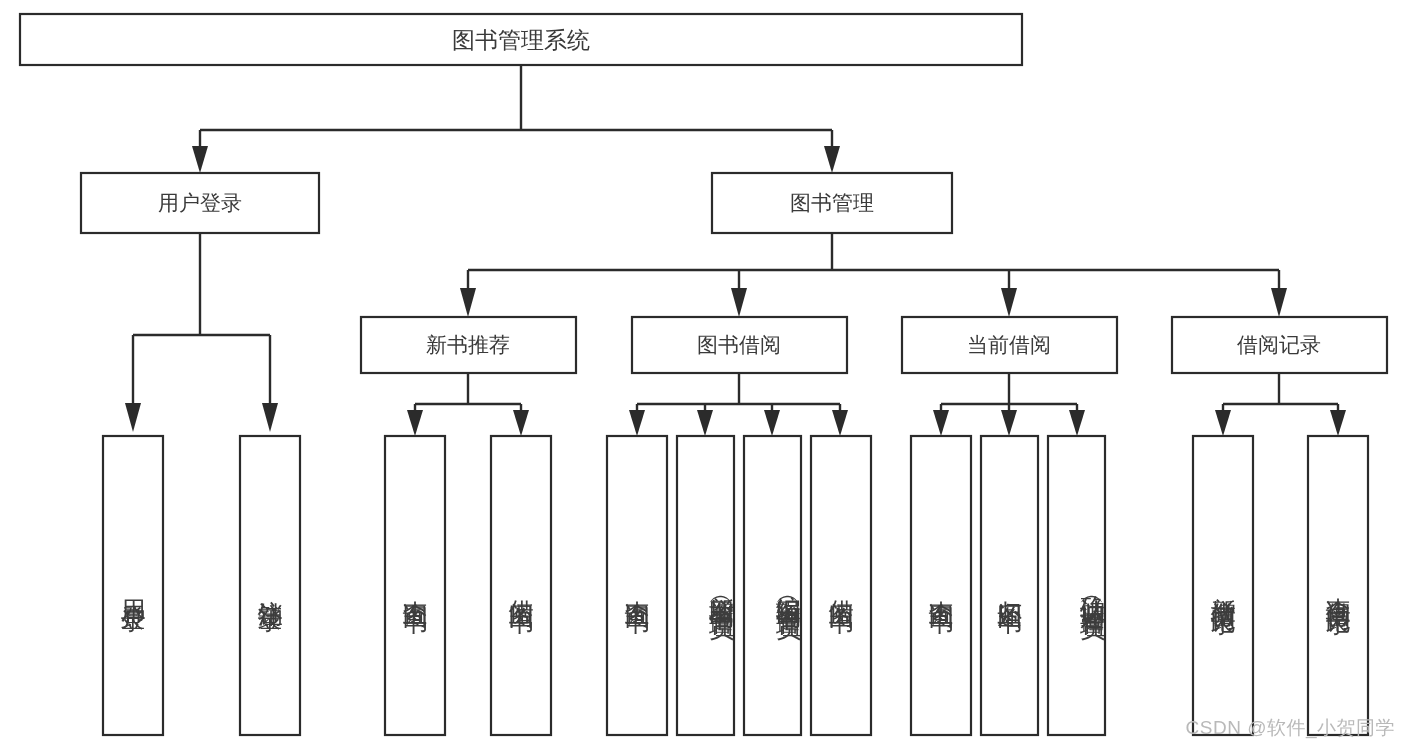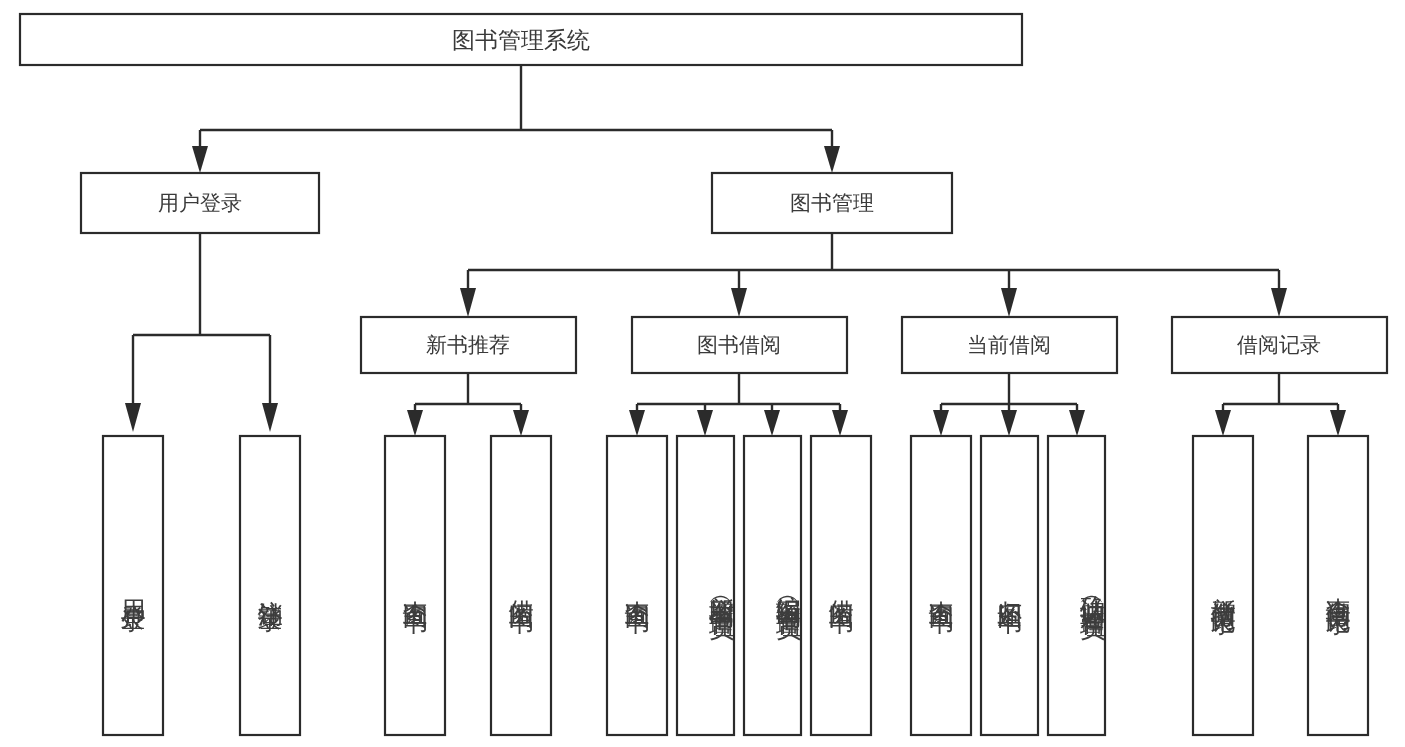--- a/index.html
+++ b/index.html
@@ -205,13 +205,14 @@
   <div class="vlabel" style="left:744px; top:443px; width:57px; height:292px;">编辑图书（管理员）</div>
   <div class="vlabel centered" style="left:811px; top:436px; width:60px; height:299px;">借阅图书</div>
 
   <div class="vlabel centered" style="left:911px; top:436px; width:60px; height:299px;">查询图书</div>
   <div class="vlabel centered" style="left:981px; top:436px; width:57px; height:299px;">归还图书</div>
   <div class="vlabel" style="left:1048px; top:443px; width:57px; height:292px;">确认归还（管理员）</div>
 
   <div class="vlabel centered" style="left:1193px; top:436px; width:60px; height:299px;">新增借阅记录</div>
   <div class="vlabel centered" style="left:1308px; top:436px; width:60px; height:299px;">查询借阅记录</div>
 
+  <div class="watermark">CSDN @软件_小贺同学</div>
 </div>
 
 </body></html>

